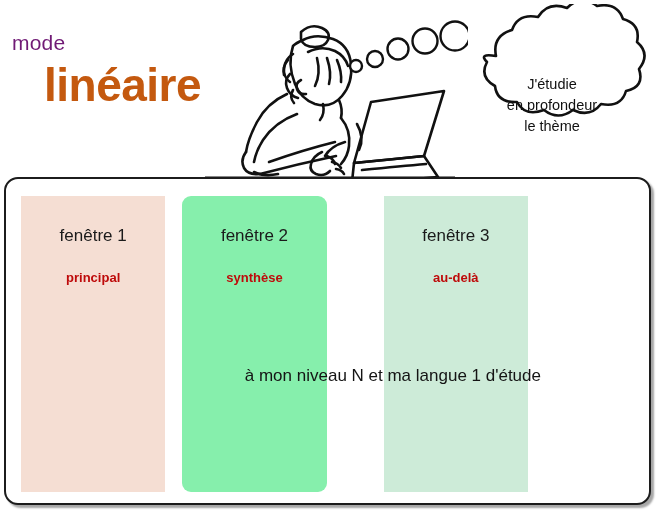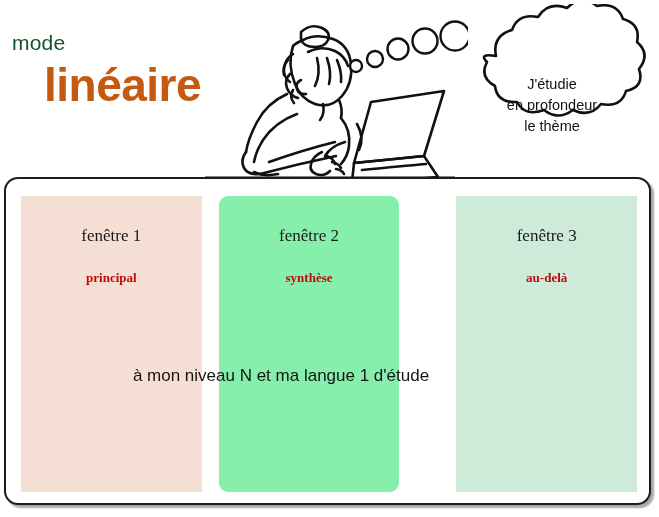--- a/index.html
+++ b/index.html
@@ -19,21 +19,21 @@
   
   #header-block {
     position: absolute;
     left: 12px;
     top: 30px;
     width: 230px;
   }
   #mode-label {
     font-size: 21px;
     line-height: 26px;
-    color: #14532d;
+    color: #701a75;
     letter-spacing: 0.2px;
   }
   #mode-value {
     font-size: 46px;
     line-height: 54px;
     font-weight: 700;
     color: #C4590F;
     letter-spacing: -0.5px;
     margin-top: 2px;
     margin-left: 32px;
@@ -84,25 +84,24 @@
     border-radius: 14px;
     background: #ffffff;
     box-shadow: 3px 3px 2px rgba(0,0,0,0.35);
     box-sizing: border-box;
   }
 
   #panels {
     position: absolute;
     left: 21px;
     top: 196px;
-    width: 616px;
+    width: 507px;
     height: 296px;
     display: flex;
     gap: 17px;
-    font-family: Liberation Serif, serif;
   }
   .panel {
     flex: 1 1 0;
     position: relative;
   }
   .panel-head {
     text-align: center;
     padding-top: 29px;
     font-size: 17px;
     line-height: 22px;
@@ -119,21 +118,21 @@
   #panel-1 { background: #F5DED3; }
   #panel-2 { background: #86efac; border-radius: 9px; }
   #panel-3 { background: #CDEBD8; margin-left: 40px; }
 
   
   #overlay-note {
     position: absolute;
     left: 21px;
     top: 358px;
     width: 520px;
-    text-align: center;
+    text-align: right;
     font-size: 17px;
     line-height: 36px;
     color: #141414;
     pointer-events: none;
   }
 </style>
 </head>
 <body>
 
 <div id="header-block">

